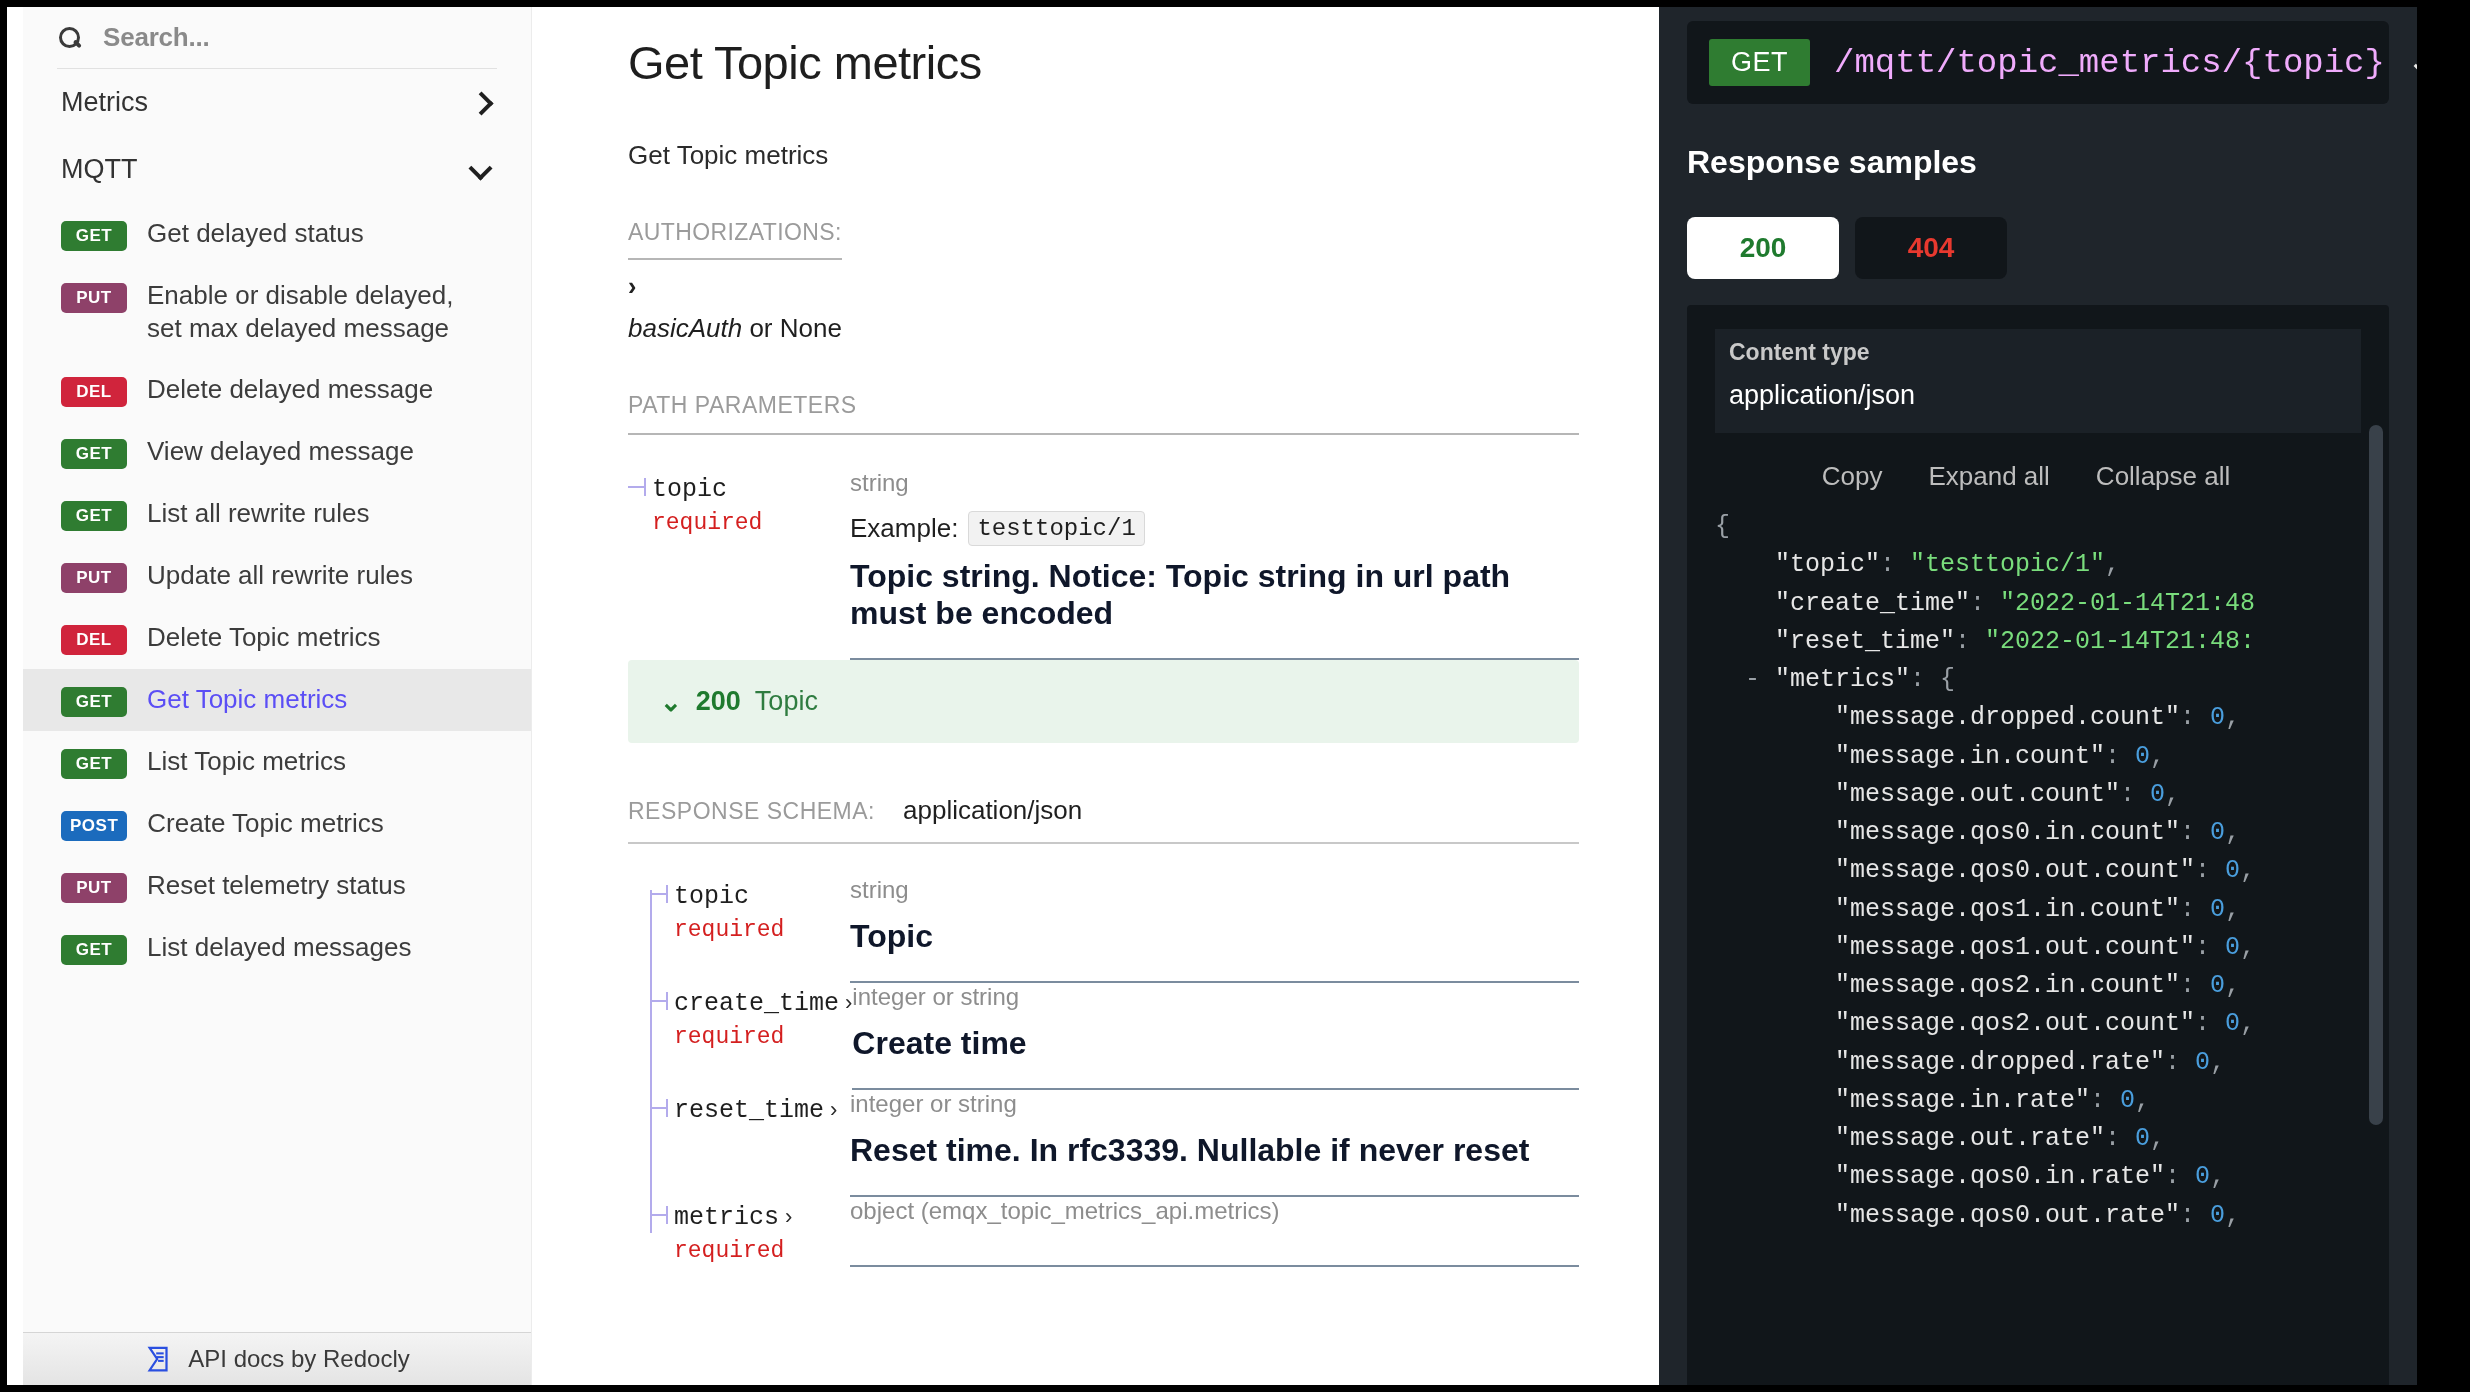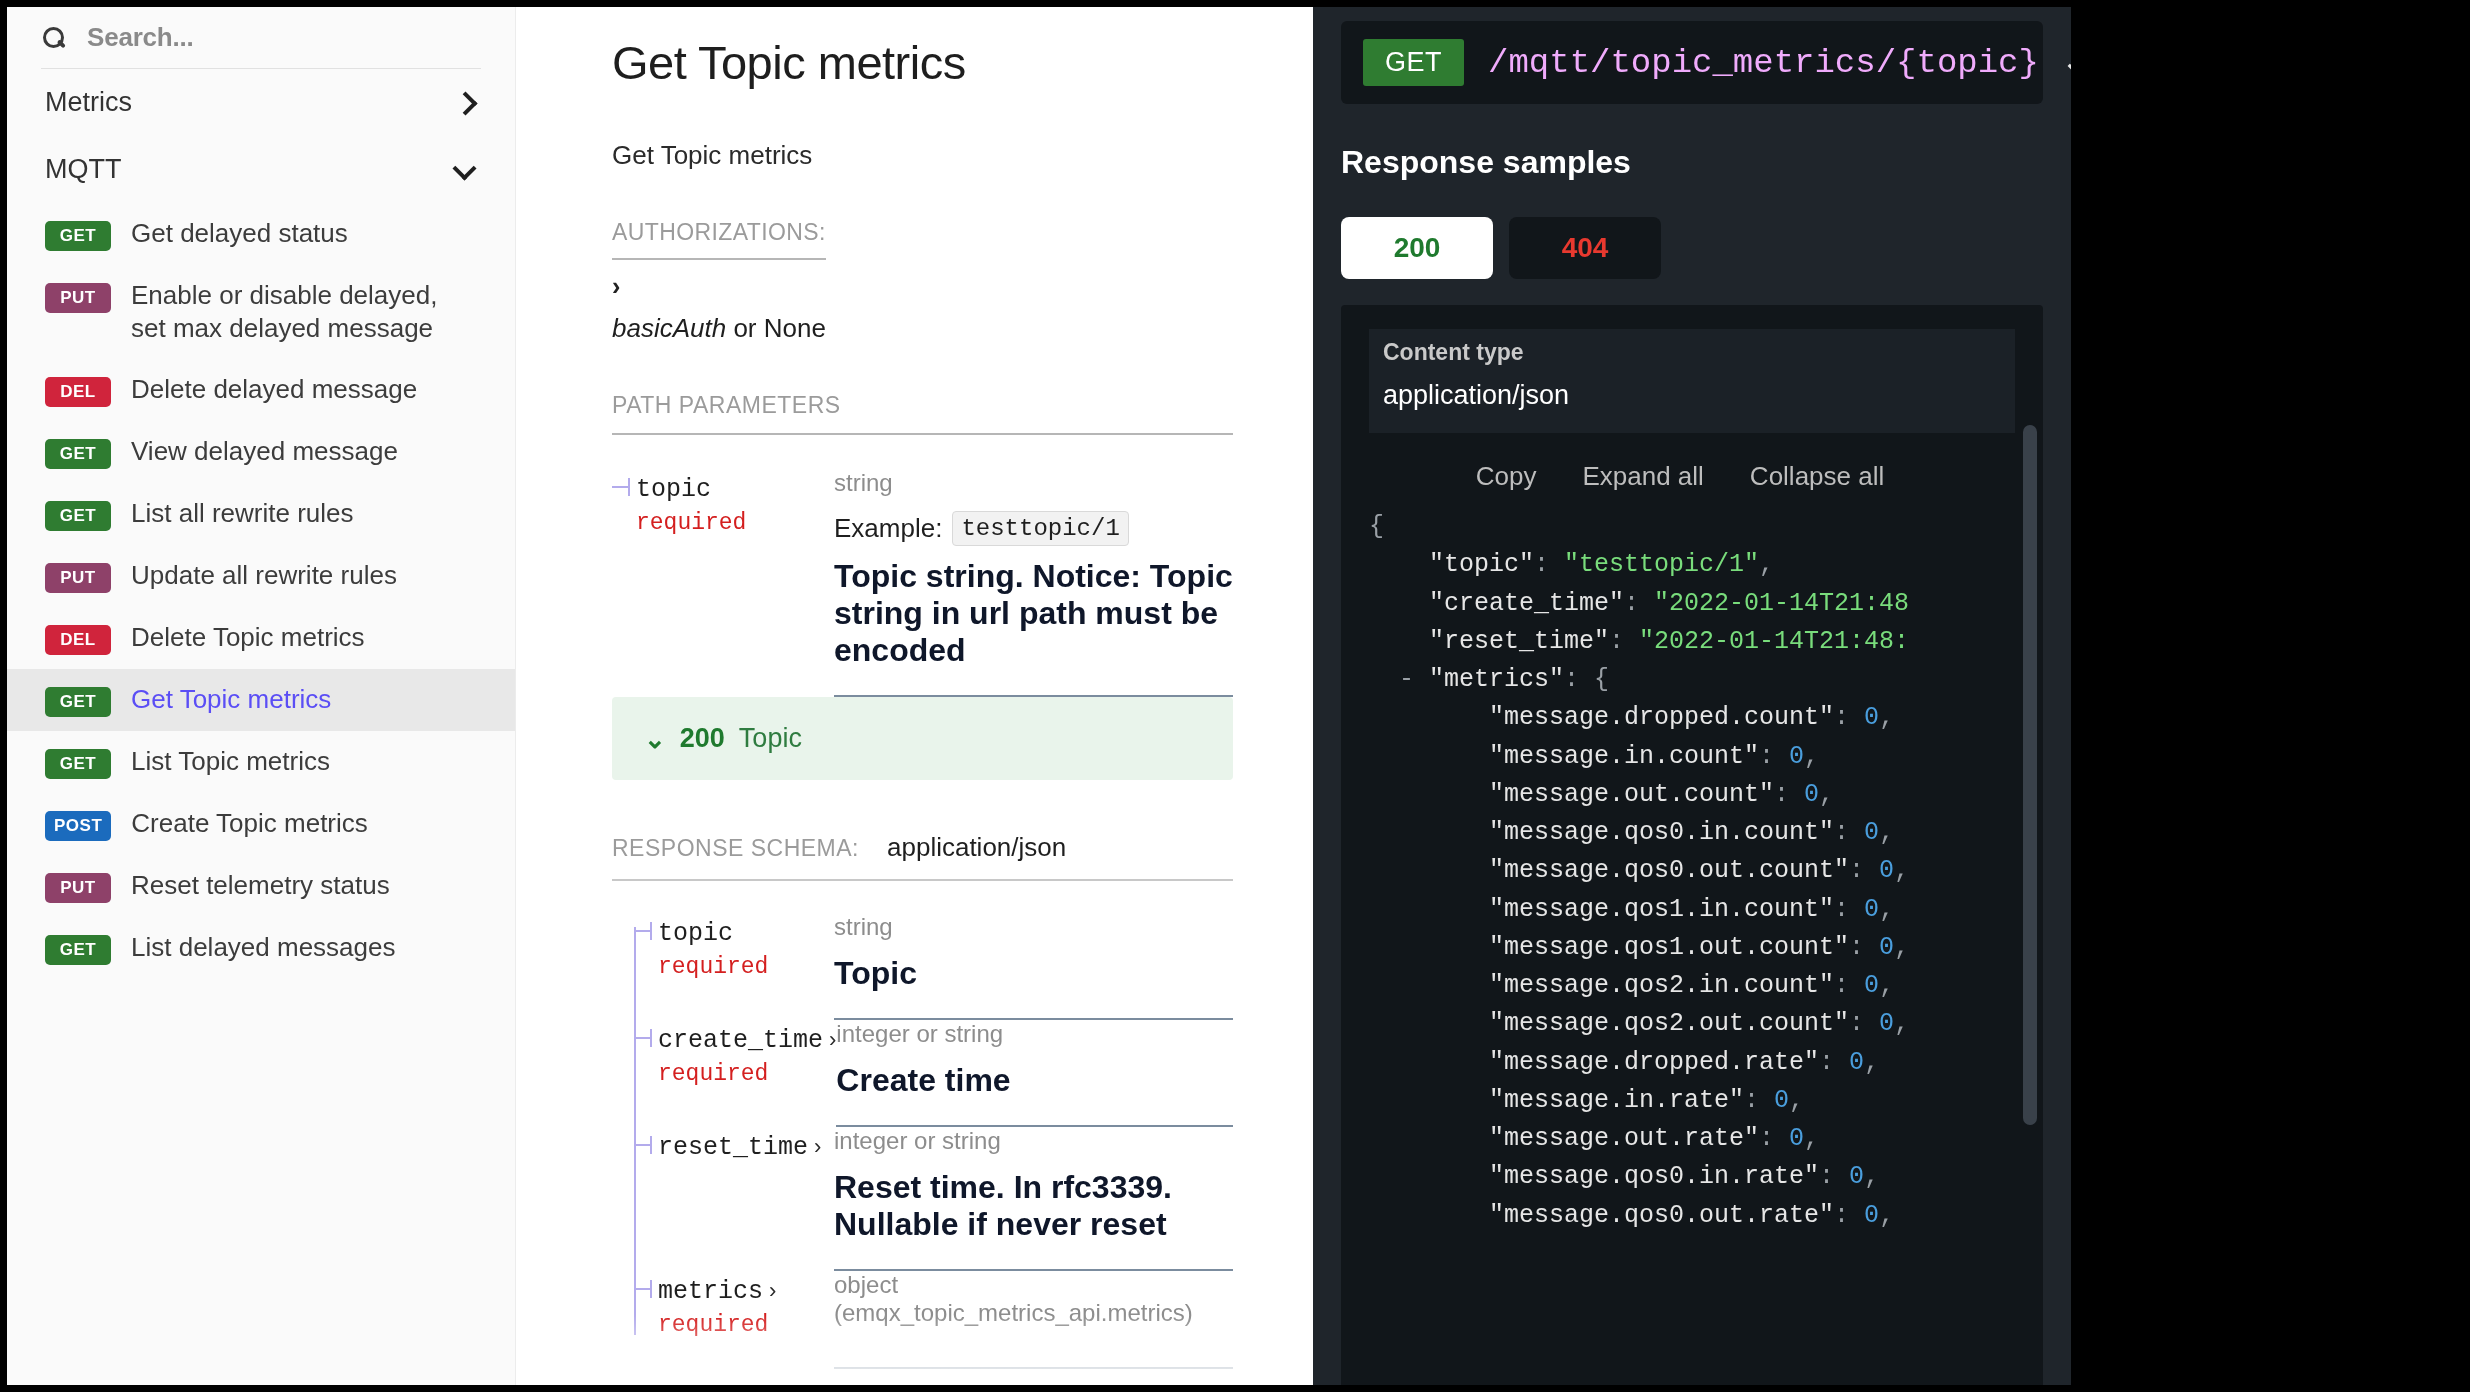--- a/index.html
+++ b/index.html
@@ -5,24 +5,25 @@
   * { box-sizing: border-box; margin: 0; padding: 0; }
   html, body {
     width: 2470px; height: 1392px;
     background: #000;
     font-family: "Liberation Sans", sans-serif;
     overflow: hidden;
   }
   #frame {
     position: absolute;
     left: 7px; top: 7px;
-    width: 2064px; height: 1378px;
+    width: 2410px; height: 1378px;
     background: #fff;
     display: flex;
     overflow: hidden;
+    padding-left: 16px;
   }
 
   
   #sidebar {
     width: 509px;
     flex: 0 0 509px;
     background: #fafafa;
     position: relative;
     overflow: hidden;
     border-right: 1px solid #ececec;
@@ -439,20 +440,29 @@
           </div>
           <div class="op-item">
             <span class="badge get">GET</span>
             <span class="op-label">List delayed messages</span>
           </div>
         </div>
     </div>
 
     <div class="sidebar-fade"></div>
 
+    <div class="sidebar-footer">
+      <svg class="redocly-logo" viewBox="0 0 32 32">
+        <path d="M6 4 L24 4 L24 28 L6 28 L14 16 Z" fill="none" stroke="#2a4fe0" stroke-width="2.4"></path>
+        <line x1="13" y1="10" x2="21" y2="10" stroke="#2a4fe0" stroke-width="2.2"></line>
+        <line x1="13" y1="14" x2="21" y2="14" stroke="#2a4fe0" stroke-width="2.2"></line>
+        <line x1="15" y1="18" x2="21" y2="18" stroke="#2a4fe0" stroke-width="2.2"></line>
+      </svg>
+      <span class="footer-text">API docs by Redocly</span>
+    </div>
   </aside>
 
   <main id="main">
 
     <h1 class="page-title">Get Topic metrics</h1>
     <p class="desc">Get Topic metrics</p>
 
     <div class="auth-row">
       <span class="auth-label">AUTHORIZATIONS:</span>
       <span class="auth-caret">›</span>

